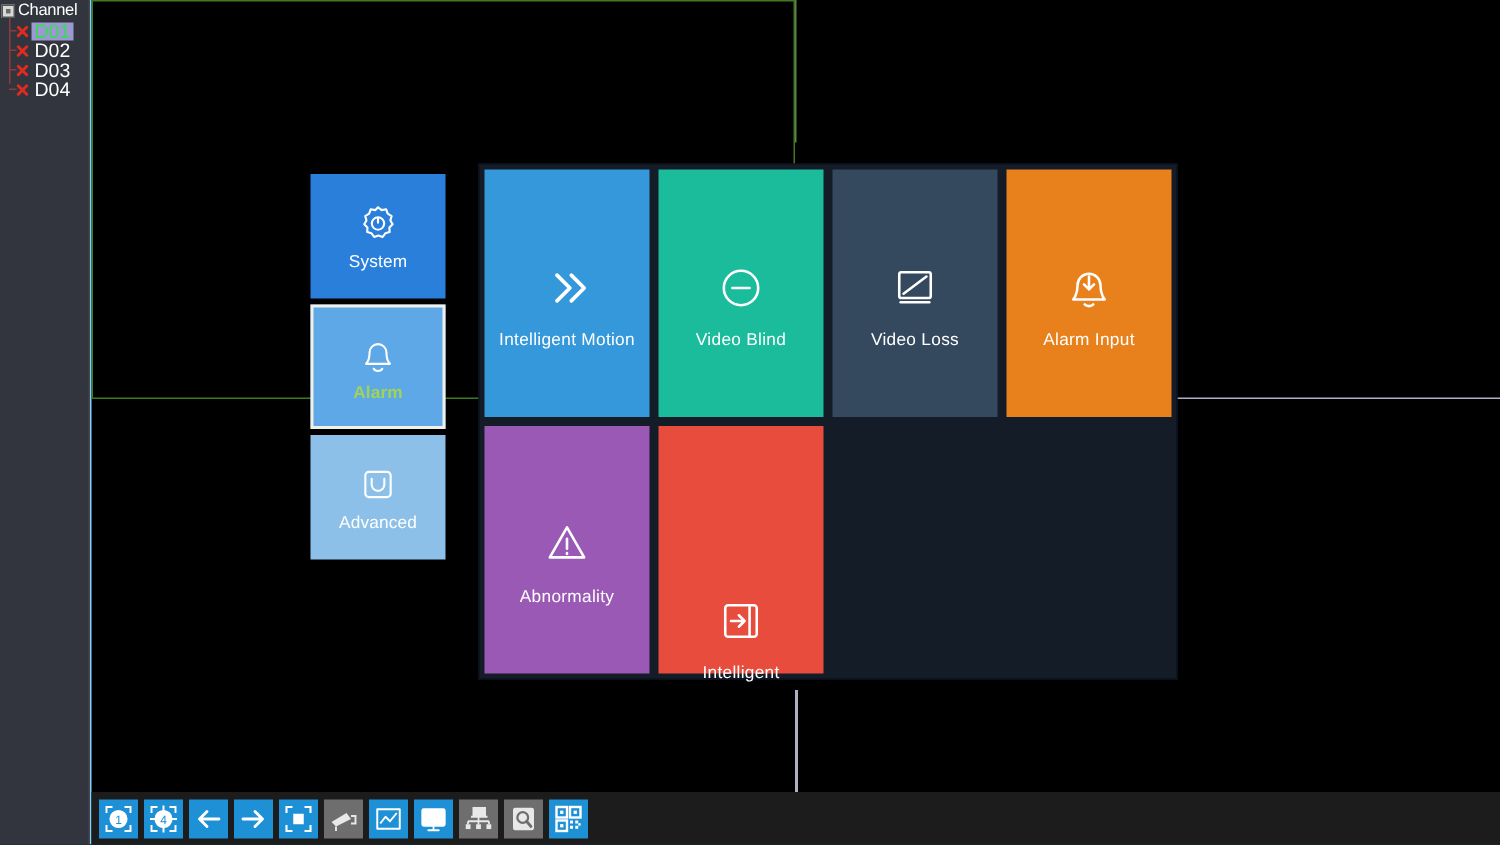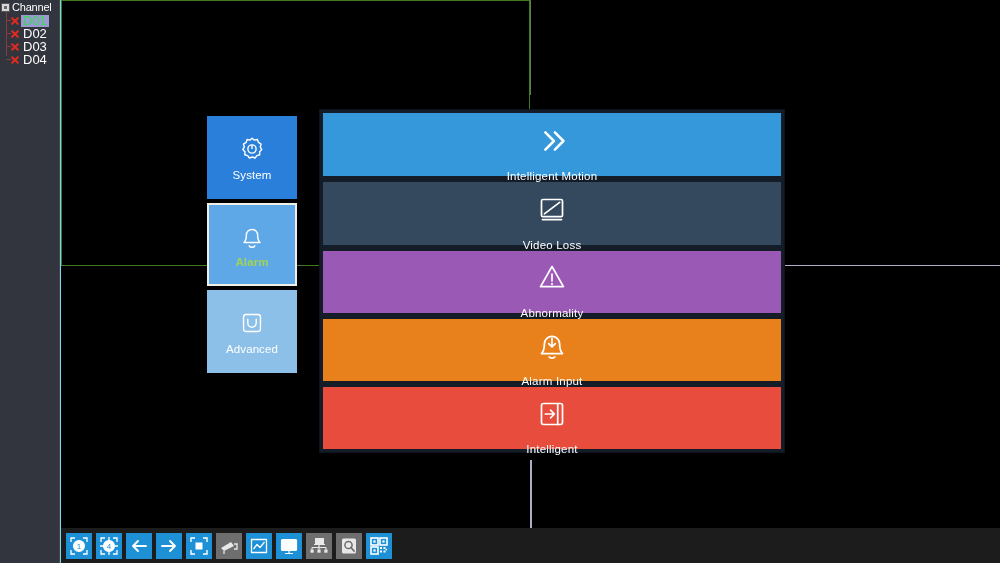--- a/index.html
+++ b/index.html
@@ -117,21 +117,21 @@
   .menu-icon { width: 30px; height: 30px; }
   .menu-icon svg { display: block; width: 30px; height: 30px; }
 
   
   .tile-grid {
     position: absolute; left: 319px; top: 109px;
     width: 466px; height: 344px;
     background: #141c28;
     border: 1px solid #0d1420;
     display: grid;
-    grid-template-columns: 1fr;
+    grid-template-columns: 1fr 1fr 1fr 1fr;
     grid-template-rows: 1fr 1fr;
     gap: 6px; padding: 3px;
   }
   .tile {
     display: flex; flex-direction: column;
     align-items: center; justify-content: center;
     cursor: pointer; position: relative;
   }
   .tile .ticon { width: 42px; height: 42px; margin-bottom: 8px; }
   .tile .ticon svg { display: block; width: 42px; height: 42px; }
@@ -243,57 +243,68 @@
         <span class="ticon">
           <svg viewBox="0 0 44 44" fill="none" stroke="#fff" stroke-width="2.6" stroke-linecap="round" stroke-linejoin="round">
             <path d="M15 13 L24 22 L15 31"></path>
             <path d="M25 13 L34 22 L25 31"></path>
           </svg>
         </span>
         <span class="tlabel">Intelligent Motion</span>
       </div>
     </div>
 
+    <div class="tile" style="background:#1abc9c;">
+      <div class="tile-inner-shift">
+        <span class="ticon">
+          <svg viewBox="0 0 44 44" fill="none" stroke="#fff" stroke-width="1.8" stroke-linecap="round">
+            <circle cx="22" cy="22" r="12"></circle>
+            <path d="M16 22 h12"></path>
+          </svg>
+        </span>
+        <span class="tlabel">Video Blind</span>
+      </div>
+    </div>
 
     <div class="tile" style="background:#34495e;">
       <div class="tile-inner-shift">
         <span class="ticon">
           <svg viewBox="0 0 44 44" fill="none" stroke="#fff" stroke-width="1.8" stroke-linecap="round" stroke-linejoin="round">
             <rect x="11" y="11" width="22" height="18" rx="1.5"></rect>
             <path d="M14 26 L30 14"></path>
             <path d="M12 32 h20"></path>
           </svg>
         </span>
         <span class="tlabel">Video Loss</span>
       </div>
     </div>
 
+    <div class="tile" style="background:#e8801c;">
+      <div class="tile-inner-shift">
+        <span class="ticon">
+          <svg viewBox="0 0 44 44" fill="none" stroke="#fff" stroke-width="1.8" stroke-linecap="round" stroke-linejoin="round">
+            <path d="M11 30 C11 30 14 27 14 20 a8 8 0 0 1 16 0 c0 7 3 10 3 10z"></path>
+            <path d="M19 33.5 a3.6 2.6 0 0 0 6 0"></path>
+            <path d="M22 14 v9 M18.5 19.5 L22 23 L25.5 19.5"></path>
+          </svg>
+        </span>
+        <span class="tlabel">Alarm Input</span>
+      </div>
+    </div>
+
     <div class="tile" style="background:#9b59b6;">
       <div class="tile-inner-shift">
         <span class="ticon">
           <svg viewBox="0 0 44 44" fill="none" stroke="#fff" stroke-width="1.8" stroke-linecap="round" stroke-linejoin="round">
             <path d="M22 10 L34 31 H10 Z"></path>
             <path d="M22 18 v7"></path>
             <path d="M22 28 v0.6"></path>
           </svg>
         </span>
         <span class="tlabel">Abnormality</span>
-      </div>
-    </div>
-
-    <div class="tile" style="background:#e8801c;">
-      <div class="tile-inner-shift">
-        <span class="ticon">
-          <svg viewBox="0 0 44 44" fill="none" stroke="#fff" stroke-width="1.8" stroke-linecap="round" stroke-linejoin="round">
-            <path d="M11 30 C11 30 14 27 14 20 a8 8 0 0 1 16 0 c0 7 3 10 3 10z"></path>
-            <path d="M19 33.5 a3.6 2.6 0 0 0 6 0"></path>
-            <path d="M22 14 v9 M18.5 19.5 L22 23 L25.5 19.5"></path>
-          </svg>
-        </span>
-        <span class="tlabel">Alarm Input</span>
       </div>
     </div>
 
     <div class="tile" style="background:#e74c3c;justify-content:flex-end;">
       <div class="tile-inner-shift">
         <span class="ticon">
           <svg viewBox="0 0 44 44" fill="none" stroke="#fff" stroke-width="1.8" stroke-linecap="round" stroke-linejoin="round">
             <rect x="11" y="11" width="22" height="22" rx="2"></rect>
             <path d="M28 11 v22"></path>
             <path d="M15 22 h9 M20.5 18 L24.5 22 L20.5 26"></path>

